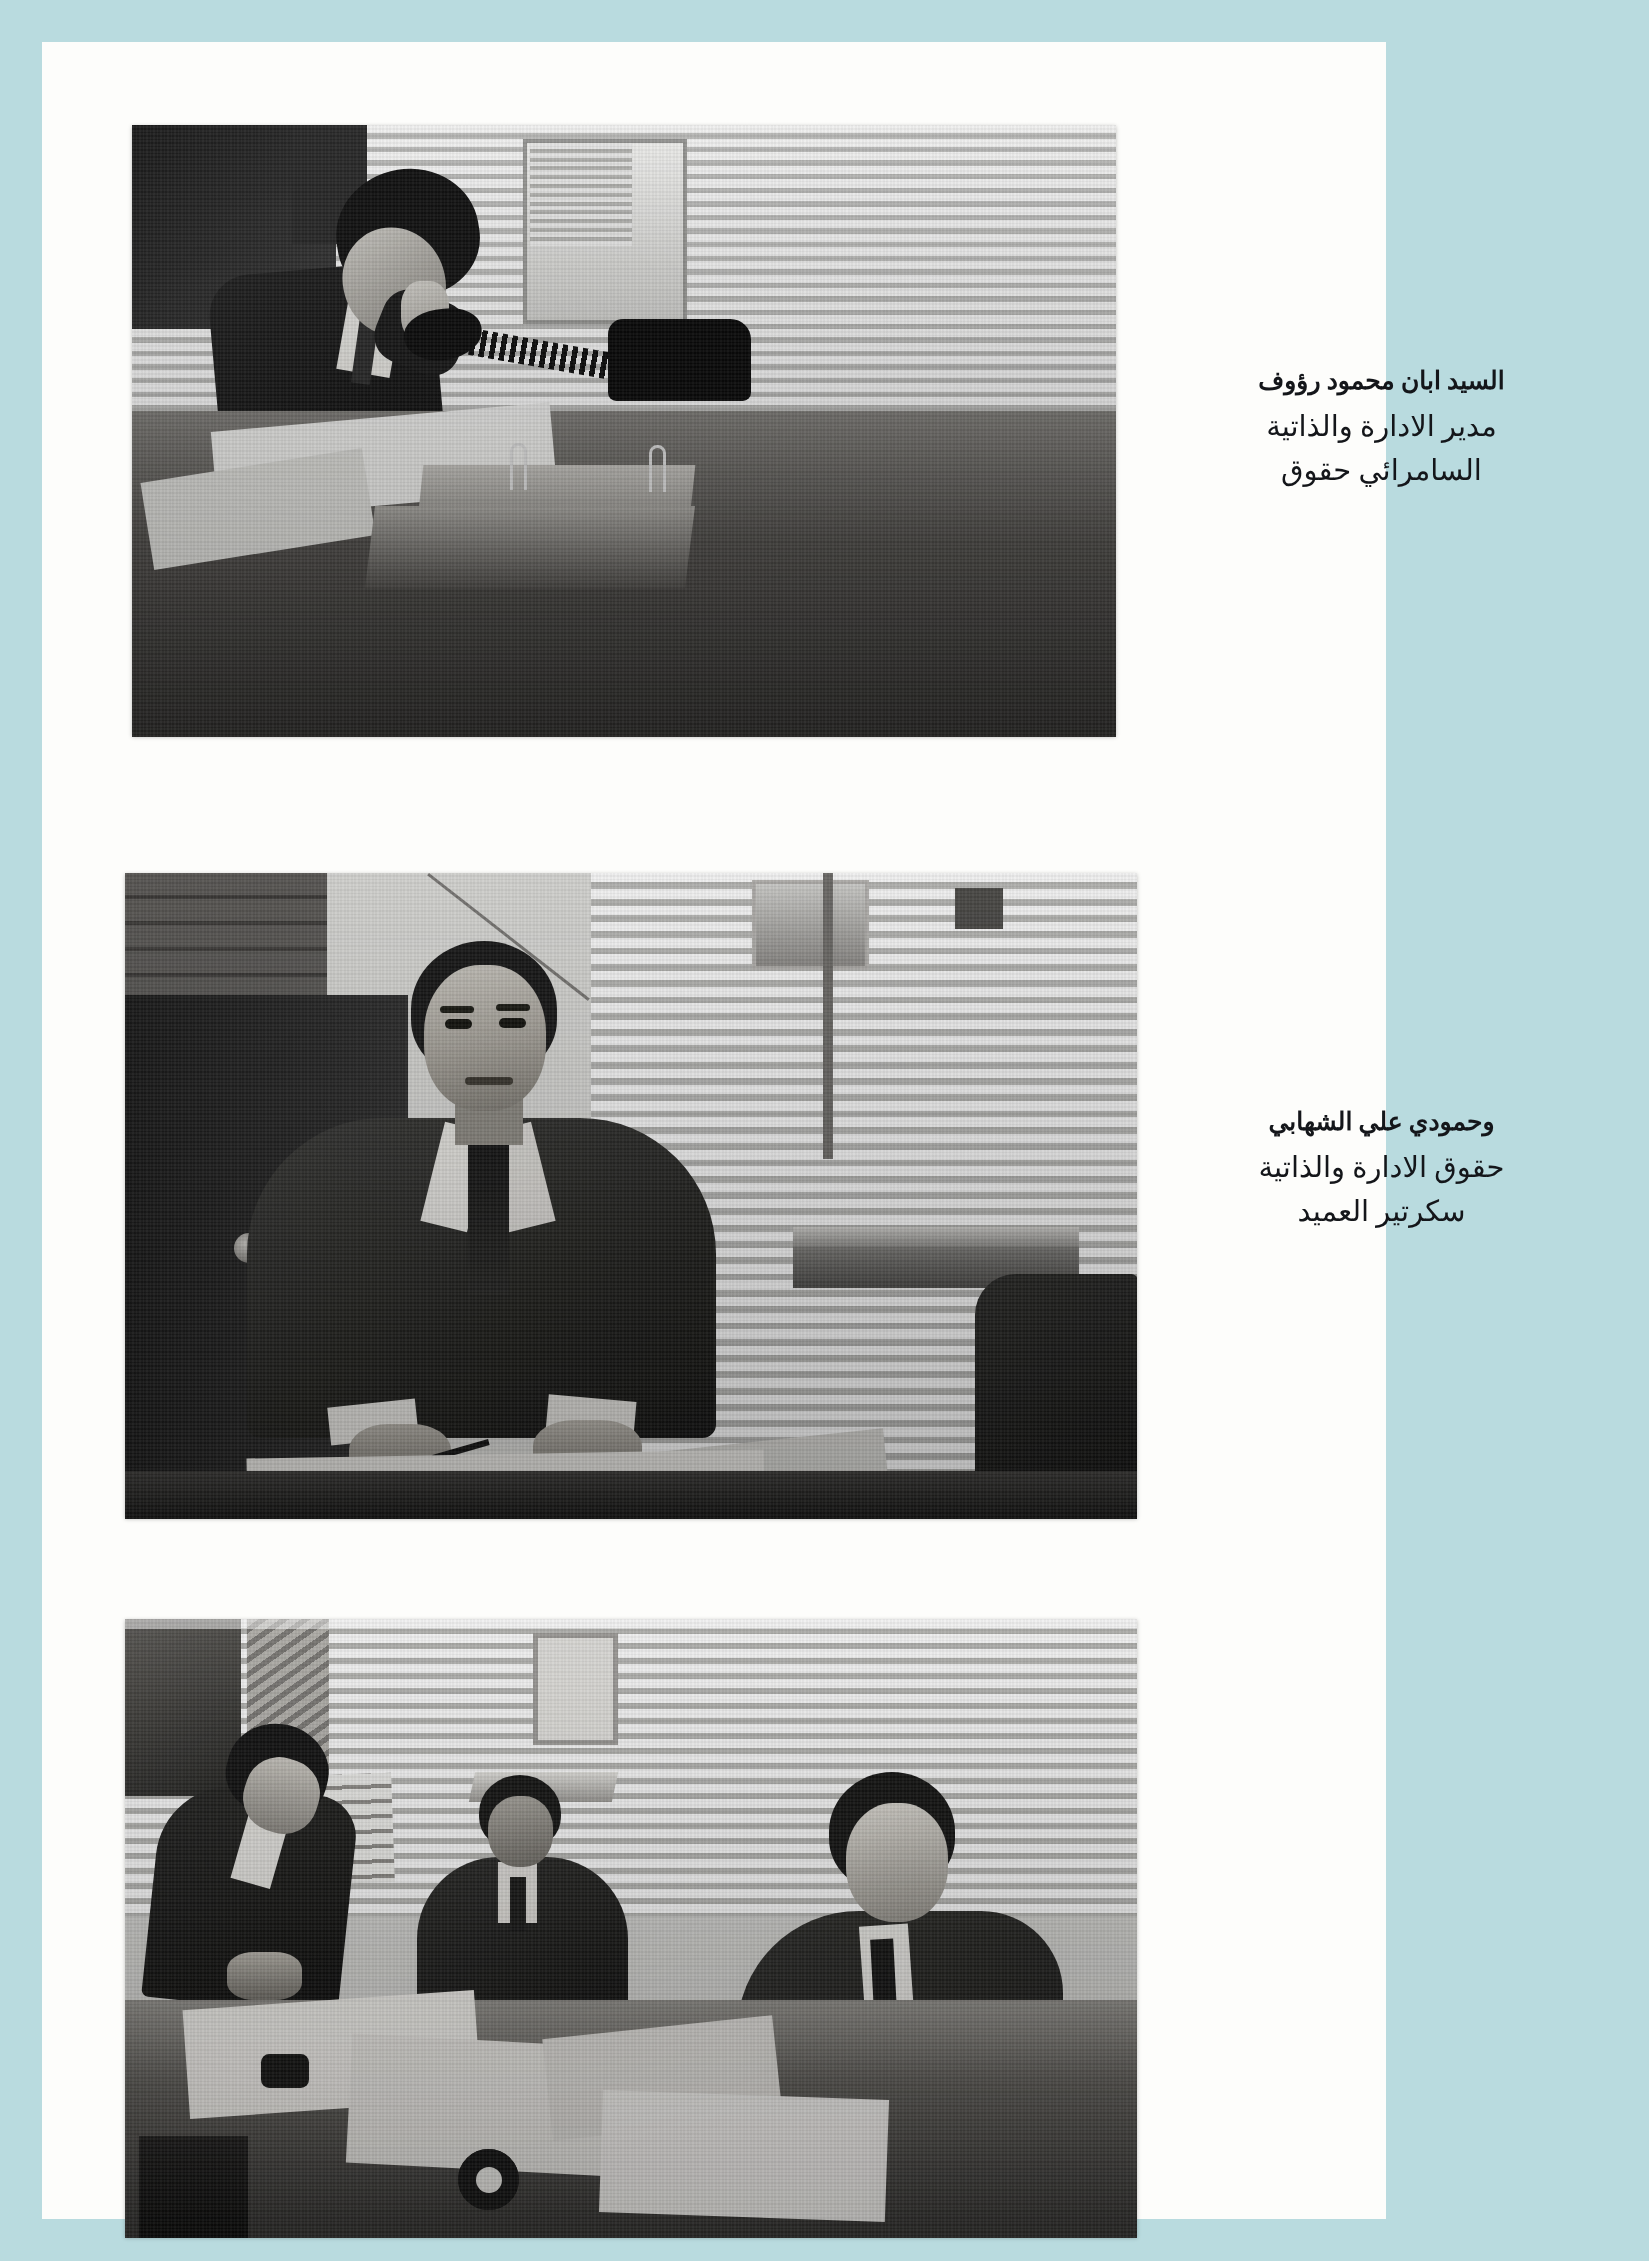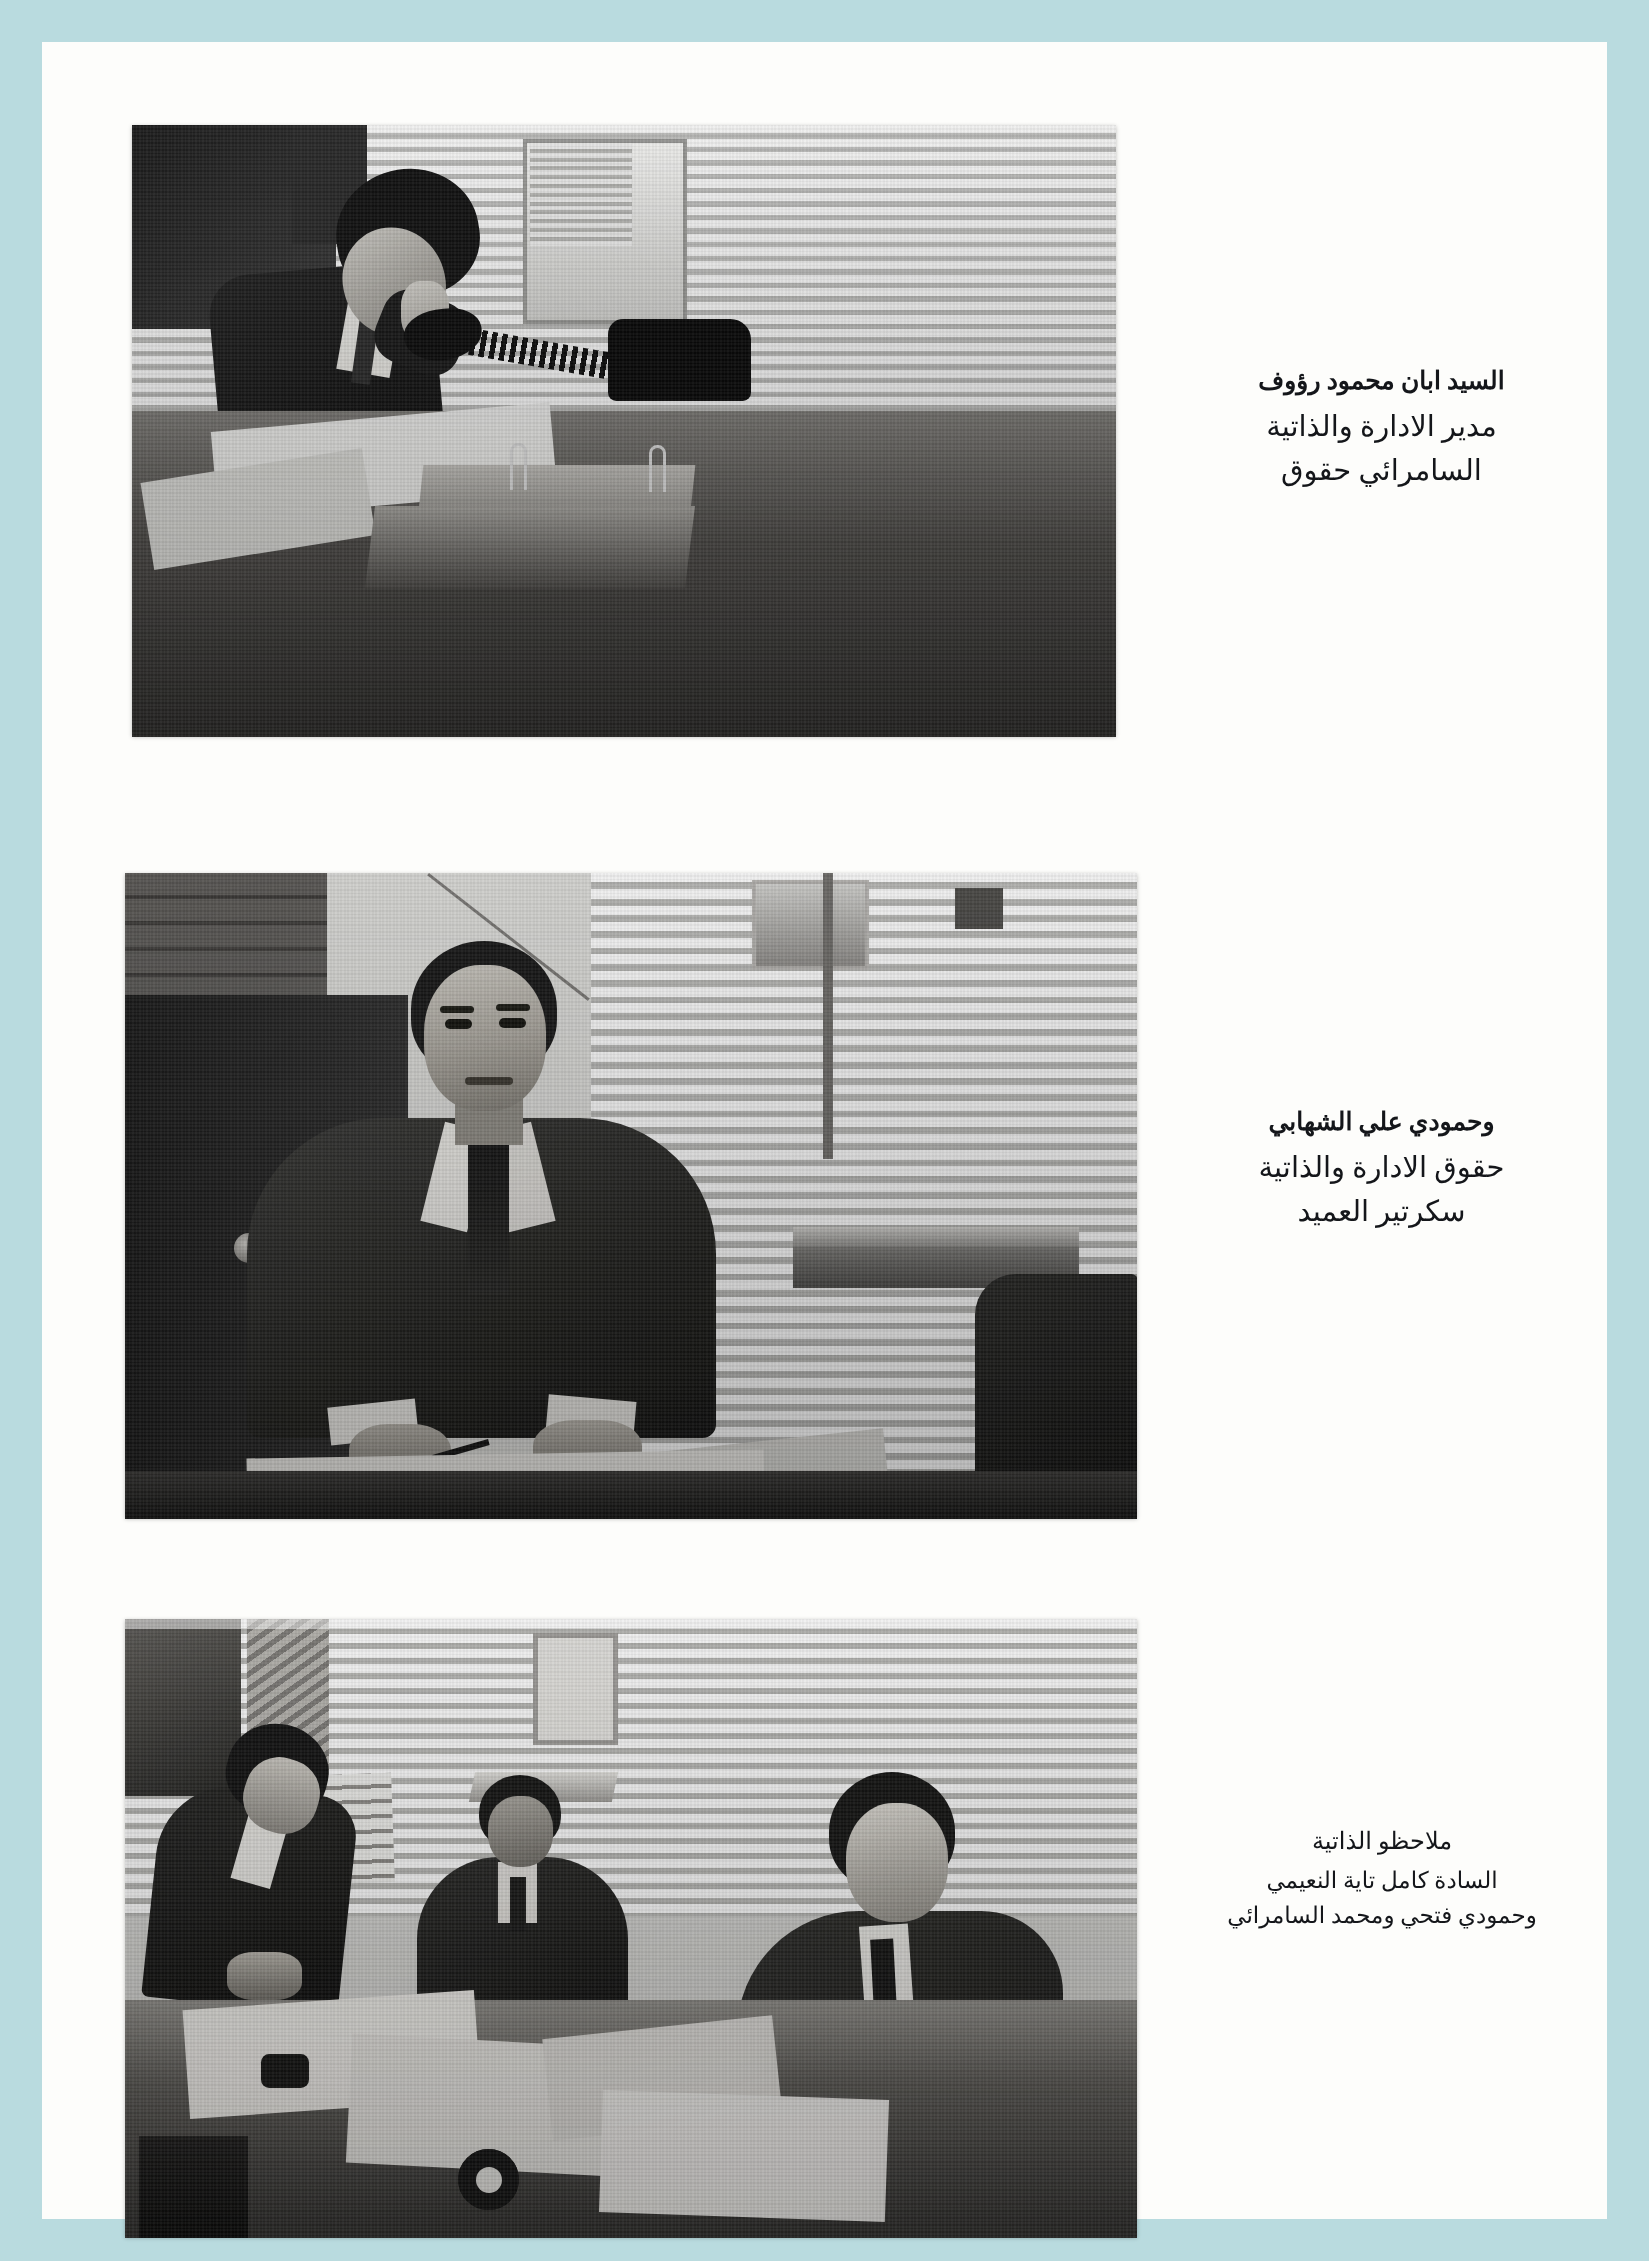--- a/index.html
+++ b/index.html
@@ -19,21 +19,21 @@
     width: 1649px;
     height: 2261px;
     background: #b9dbdf;
     box-sizing: border-box;
   }
 
   .paper {
     position: absolute;
     left: 42px;
     top: 42px;
-    width: 1565px;
+    width: 1344px;
     height: 2177px;
     background: #fdfdfb;
     box-sizing: border-box;
   }
 
   .content {
     position: absolute;
     inset: 0;
   }
 
@@ -608,22 +608,17 @@
           <div class="p3-man1-hand"></div>
           <div class="p3-inkwell"></div>
           <div class="p3-ring"></div>
           <div class="p3-chair"></div>
           <div class="p3-strip"></div>
           <div class="p1-shade"></div>
           <div class="grain"></div>
         </div>
       </div>
 
-      <div class="caption light" id="cap3">
-        <span class="c-name">ملاحظو الذاتية</span>
-        <span class="c-line">السادة كامل تاية النعيمي</span>
-        <span class="c-line">وحمودي فتحي ومحمد السامرائي</span>
-      </div>
 
     </div>
   </div>
 </div>
 
 
 </body></html>

